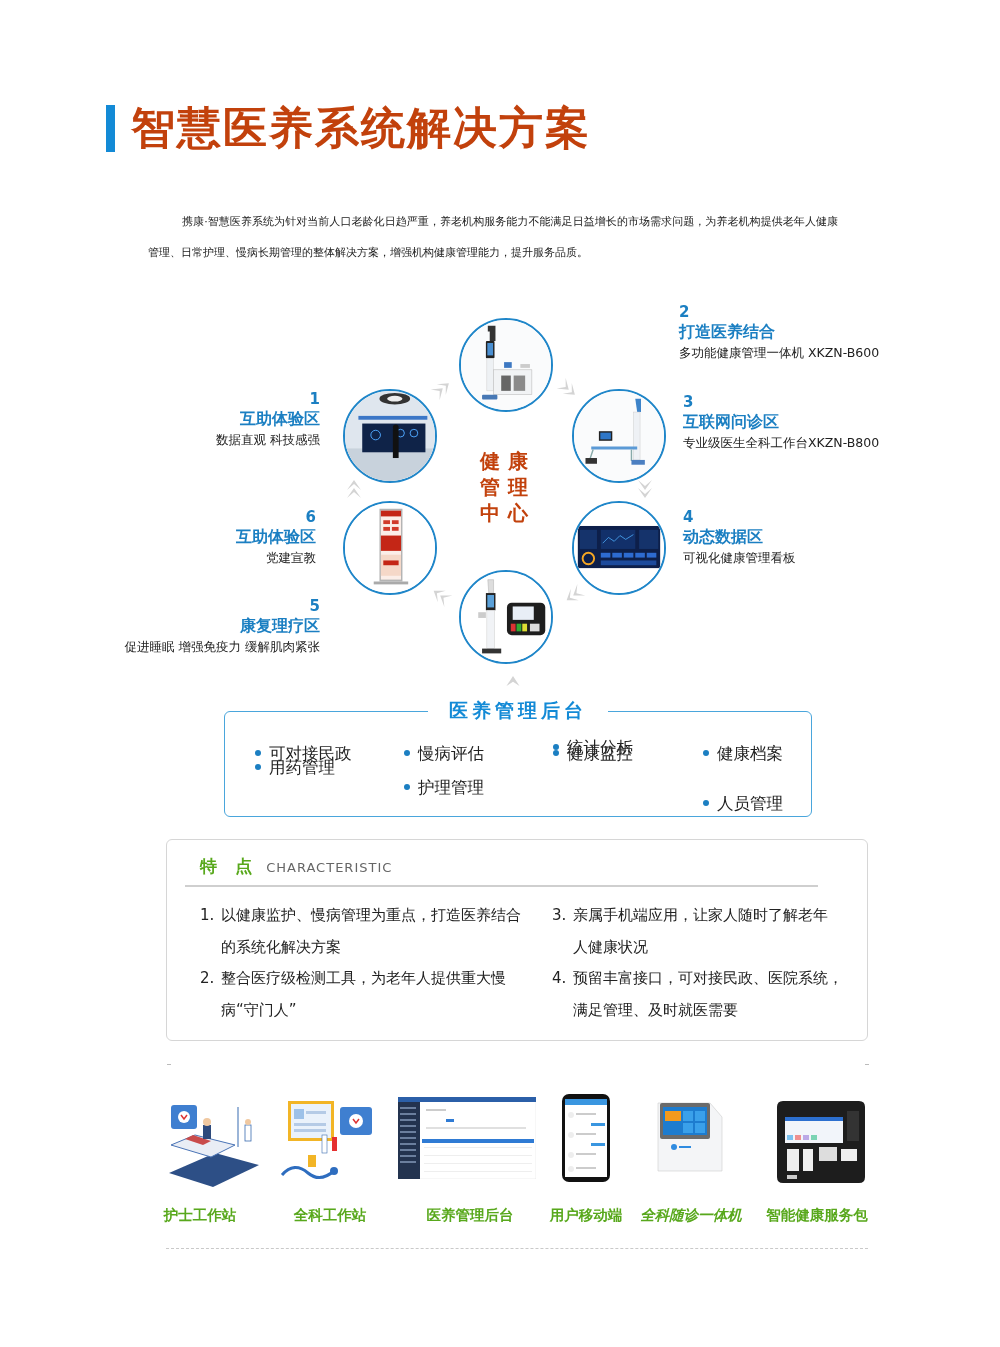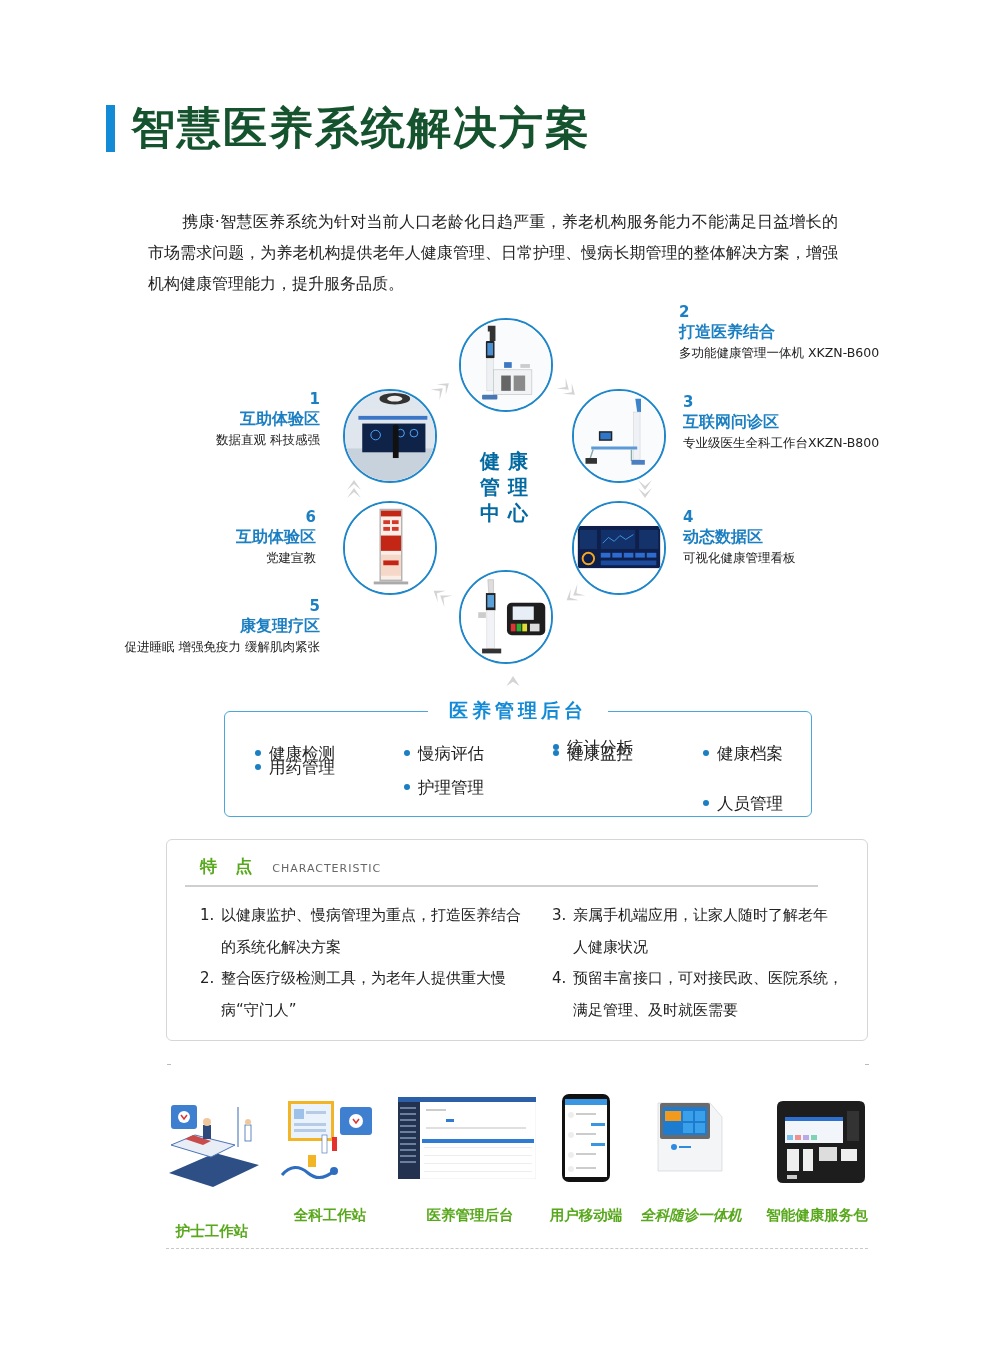--- a/index.html
+++ b/index.html
@@ -1,49 +1,49 @@
 <!DOCTYPE html>
 <html><head>
 <meta charset="utf-8">
 <style>
   * { box-sizing: border-box; margin: 0; padding: 0; }
   html, body { width: 1000px; height: 1347px; background: #ffffff; overflow: hidden; }
   body { position: relative; font-family: "DejaVu Sans", "Liberation Sans", sans-serif; color: #222; }
 
   .title-bar { position: absolute; left: 106px; top: 105px; width: 9px; height: 47px; background: #138ad6; }
-  .title { position: absolute; left: 131px; top: 96px; font-size: 44px; font-weight: bold; color: #14532d; letter-spacing: 2px; line-height: 64px; }
-
-  .intro { position: absolute; left: 148px; top: 206px; width: 690px; font-size: 16px; line-height: 31px; color: #222; text-align: justify; }
+  .title { position: absolute; left: 131px; top: 96px; font-size: 44px; font-weight: bold; color: #c2410c; letter-spacing: 2px; line-height: 64px; }
+
+  .intro { position: absolute; left: 148px; top: 206px; width: 690px; font-size: 11px; line-height: 31px; color: #222; text-align: justify; }
   .intro .indent { display: inline-block; width: 34px; }
 
   
   .circle { position: absolute; width: 94px; height: 94px; border-radius: 50%; border: 2px solid #1f86c9; background: #fff; overflow: hidden; }
   .circle svg { width: 100%; height: 100%; display: block; }
   .arrow { position: absolute; width: 22px; height: 22px; }
   .arrow svg { width: 100%; height: 100%; }
 
   .zone { position: absolute; }
   .zone .num { color: #1b7fc2; font-weight: bold; font-size: 15px; line-height: 18px; }
   .zone .name { color: #1b7fc2; font-weight: bold; font-size: 16px; line-height: 22px; }
   .zone .desc { color: #222; font-size: 12.5px; line-height: 20px; }
   .zone.right { text-align: right; }
 
-  .center-text { position: absolute; left: 480px; top: 448px; width: 56px; color: #0369a1; font-weight: bold; font-size: 20px; line-height: 26px; letter-spacing: 8px; text-align: center; }
+  .center-text { position: absolute; left: 480px; top: 448px; width: 56px; color: #c2410c; font-weight: bold; font-size: 20px; line-height: 26px; letter-spacing: 8px; text-align: center; }
 
   
   .backend { position: absolute; left: 224px; top: 711px; width: 588px; height: 106px; border: 1.5px solid #4aa6dc; border-radius: 6px; }
   .backend-title { position: absolute; left: 428px; top: 696px; width: 180px; background: #fff; text-align: center; color: #138ad6; font-weight: bold; font-size: 19px; letter-spacing: 4px; line-height: 28px; }
   .bk-item { position: absolute; font-size: 16.5px; color: #222; line-height: 22px; white-space: nowrap; }
   .bk-item .dot { display: inline-block; width: 6px; height: 6px; border-radius: 50%; background: #1b7fc2; margin-right: 8px; vertical-align: middle; position: relative; top: -2px; }
 
   
   .features { position: absolute; left: 166px; top: 839px; width: 702px; height: 202px; border: 1px solid #d6d6d6; border-radius: 6px; }
   .feat-head { position: absolute; left: 200px; top: 855px; white-space: nowrap; }
   .feat-head .cn { color: #58a81c; font-weight: bold; font-size: 17px; letter-spacing: 4px; font-family: Liberation Mono, monospace; }
-  .feat-head .en { color: #666; font-size: 11px; letter-spacing: 1px; margin-left: 16px; }
+  .feat-head .en { color: #666; font-size: 13px; letter-spacing: 1px; margin-left: 10px; }
   .feat-rule { position: absolute; left: 185px; top: 885px; width: 633px; height: 2px; background: #cfcfcf; }
   .feat-col { position: absolute; font-size: 15px; color: #222; line-height: 31.5px; }
   .feat-col .item { display: flex; }
   .feat-col .n { width: 21px; flex: none; }
 
   
   .dash { position: absolute; height: 0; border-top: 1.5px dashed #c9c9c9; }
   .tick { position: absolute; width: 4px; height: 1px; background: #bbb; }
   .prod-img { position: absolute; }
   .prod-img svg { width: 100%; height: 100%; display: block; }
@@ -225,21 +225,21 @@
 </div>
 <div class="zone right" style="right:680px; top:597px;">
   <div class="num">5</div>
   <div class="name">康复理疗区</div>
   <div class="desc">促进睡眠  增强免疫力 缓解肌肉紧张</div>
 </div>
 
 <div class="backend"></div>
 <div class="backend-title">医养管理后台</div>
 
-<div class="bk-item" style="left:255px; top:743px;"><span class="dot"></span><span>健康检测</span></div>
+<div class="bk-item" style="left:255px; top:743px;"><span class="dot"></span><span>可对接民政</span></div>
 <div class="bk-item" style="left:404px; top:743px;"><span class="dot"></span><span>慢病评估</span></div>
 <div class="bk-item" style="left:553px; top:743px;"><span class="dot"></span><span>健康监控</span></div>
 <div class="bk-item" style="left:703px; top:743px;"><span class="dot"></span><span>健康档案</span></div>
 <div class="bk-item" style="left:255px; top:757px;"><span class="dot"></span><span>用药管理</span></div>
 <div class="bk-item" style="left:404px; top:777px;"><span class="dot"></span><span>护理管理</span></div>
 <div class="bk-item" style="left:553px; top:737px;"><span class="dot"></span><span>统计分析</span></div>
 <div class="bk-item" style="left:703px; top:777px;margin-top:16px;"><span class="dot"></span><span>人员管理</span></div>
 
 <div class="features"></div>
 <div class="feat-head">
@@ -383,20 +383,20 @@
     <rect x="38" y="38" width="6" height="5" fill="#7cd4b4"></rect>
     <rect x="74" y="14" width="12" height="30" fill="#333"></rect>
     <rect x="14" y="52" width="12" height="22" fill="#eee"></rect>
     <rect x="30" y="52" width="10" height="22" fill="#eee"></rect>
     <rect x="46" y="50" width="18" height="14" fill="#ddd"></rect>
     <rect x="68" y="52" width="16" height="12" fill="#eee"></rect>
     <rect x="14" y="78" width="10" height="4" fill="#ccc"></rect>
   </svg>
 </div>
 
-<div class="prod-label" style="left:164px; width:96px;margin-top:16px;">护士工作站</div>
+<div class="prod-label" style="left:152px; width:96px;">护士工作站</div>
 <div class="prod-label" style="left:282px; width:96px;">全科工作站</div>
 <div class="prod-label" style="left:420px; width:100px;">医养管理后台</div>
 <div class="prod-label" style="left:544px; width:84px;">用户移动端</div>
 <div class="prod-label" style="left:636px; width:110px;font-style:italic;">全科随诊一体机</div>
 <div class="prod-label" style="left:762px; width:110px;">智能健康服务包</div>
 
 <div class="dash" style="left:166px; top:1248px; width:702px;"></div>
 
 </body></html>

